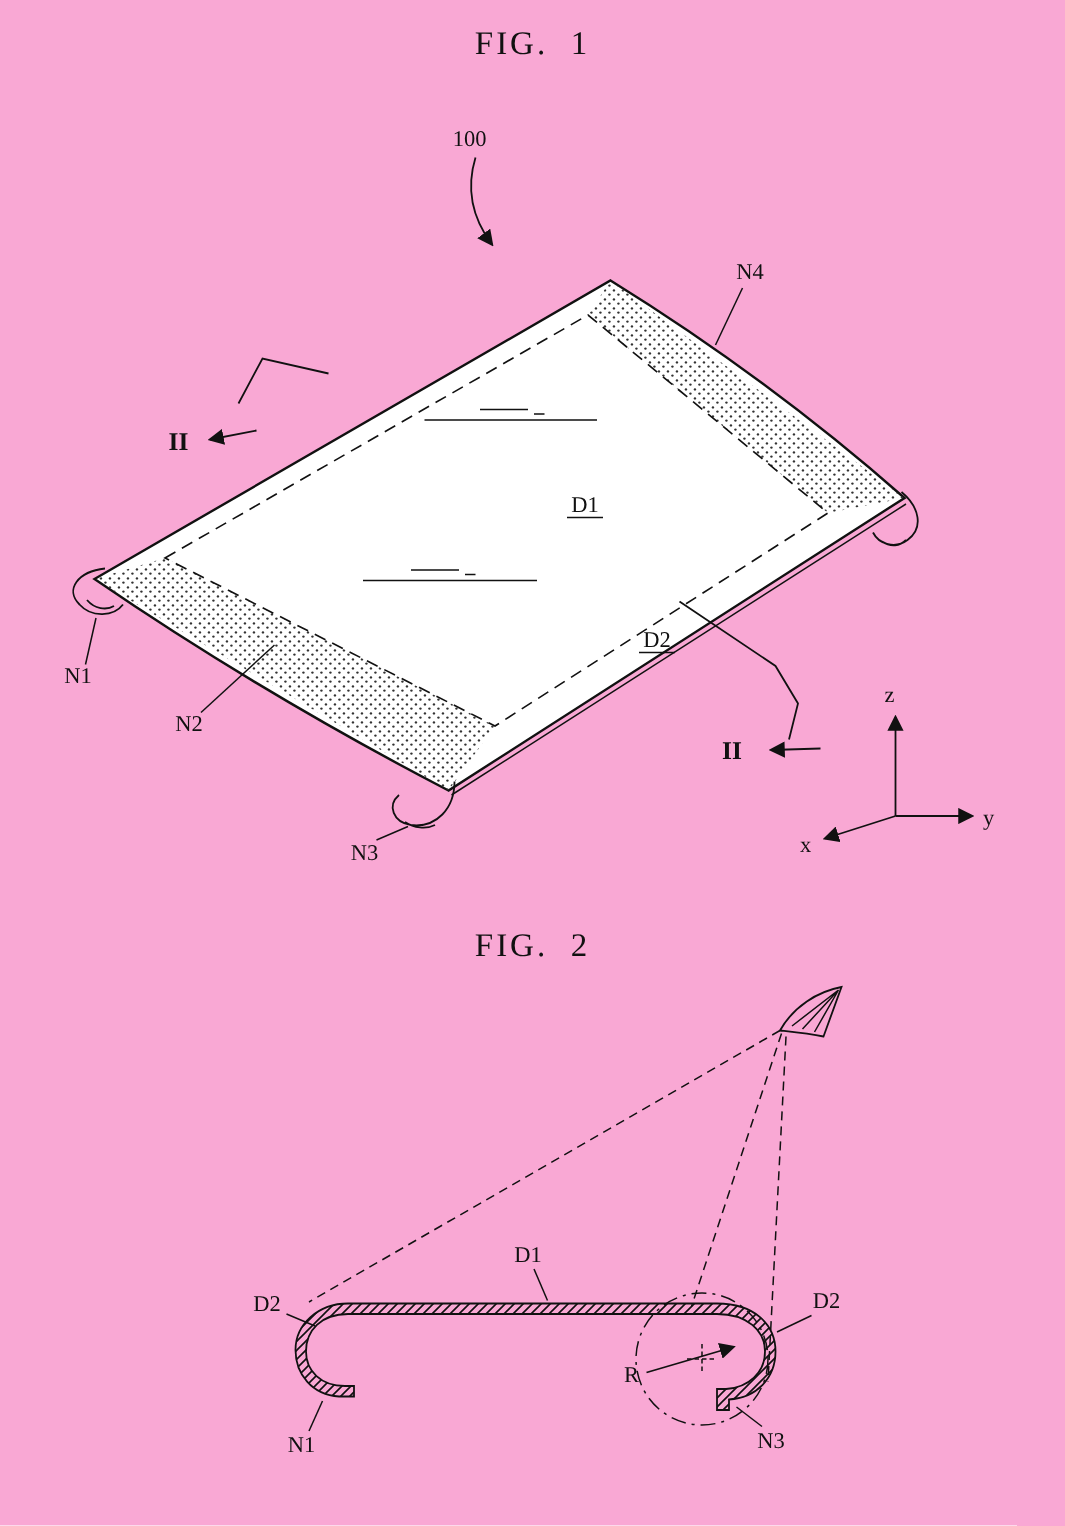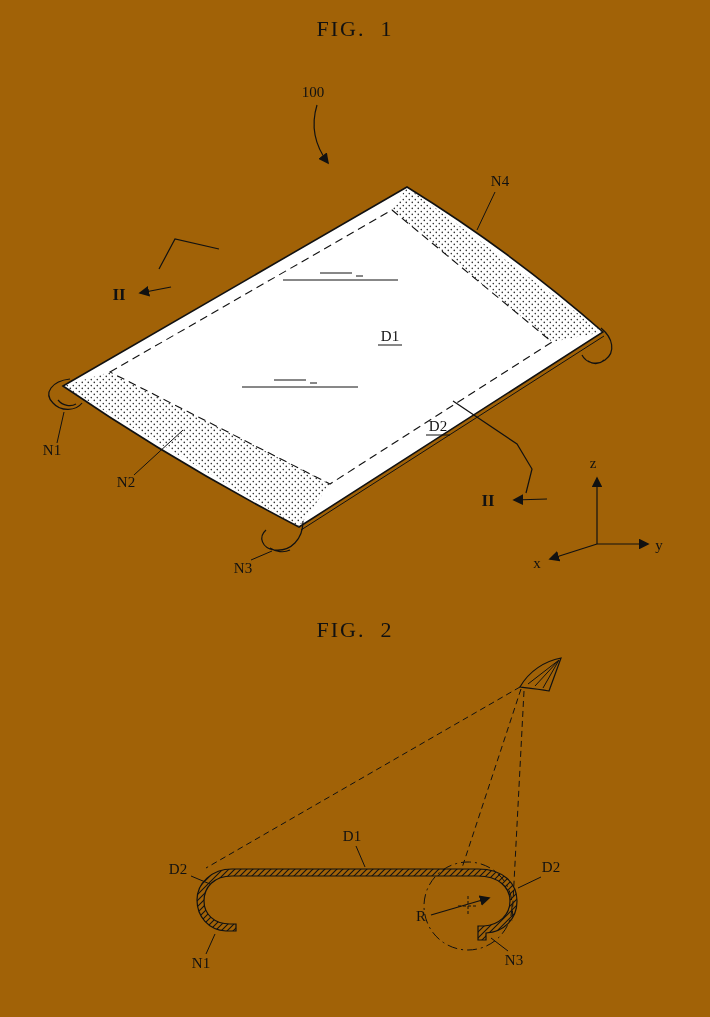--- a/index.html
+++ b/index.html
@@ -1,20 +1,20 @@
 <!DOCTYPE html>
 <html><head>
 <meta charset="utf-8">
 <style>
   html, body { margin: 0; padding: 0; background: #ffffff; }
   .canvas {
     position: relative;
     width: 710px;
     height: 1017px;
-    background: #a16207;
+    background: #f9a8d4;
     font-family: "Liberation Serif", "DejaVu Serif", serif;
   }
   svg { display: block; }
   svg text {
     fill: #111;
     font-family: "Liberation Serif", "DejaVu Serif", serif;
     white-space: pre;
   }
   .title { font-size: 22px; letter-spacing: 2px; }
   .lbl { font-size: 15px; }

